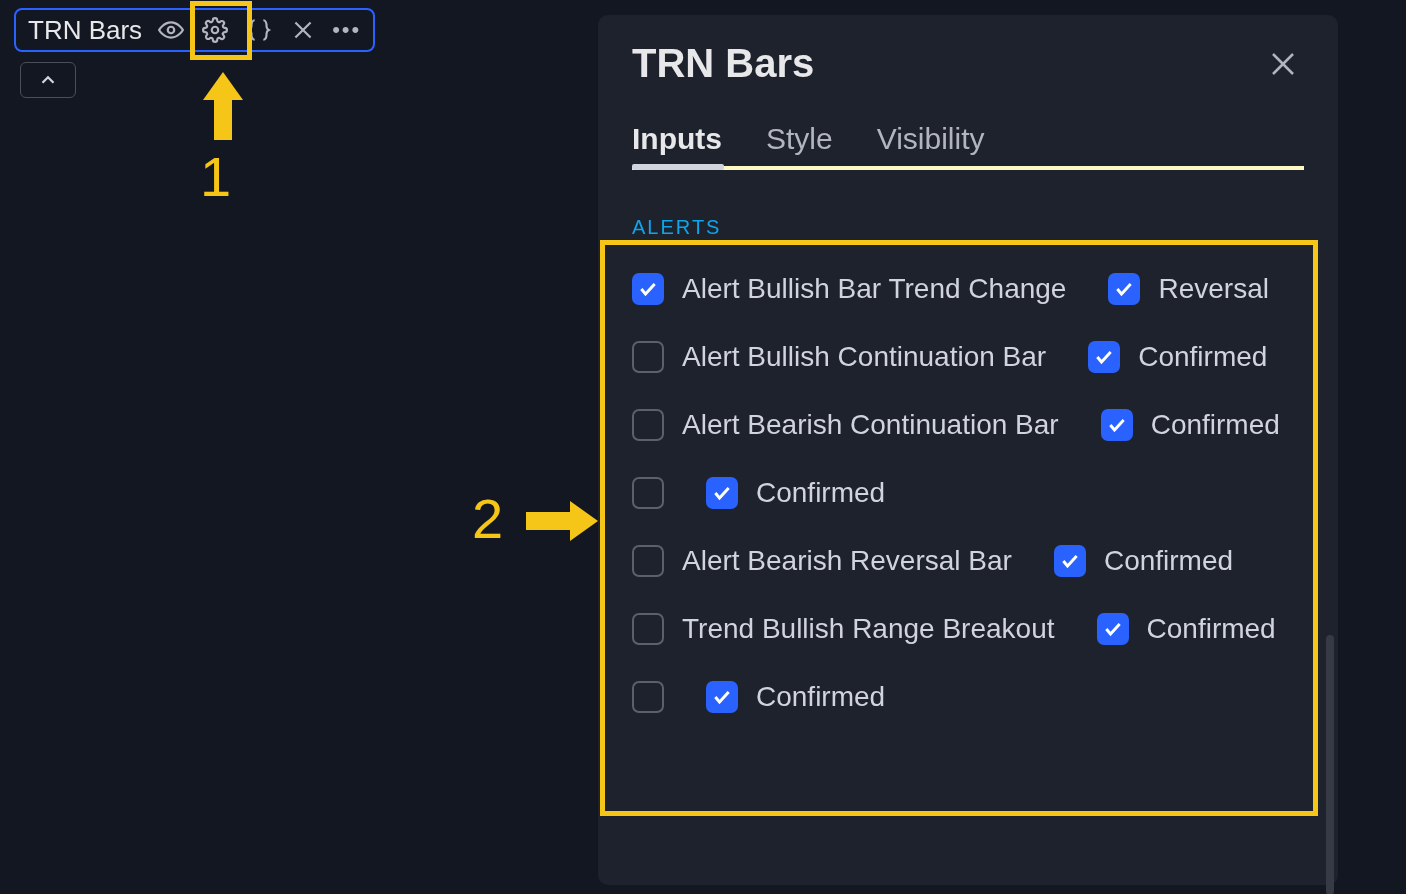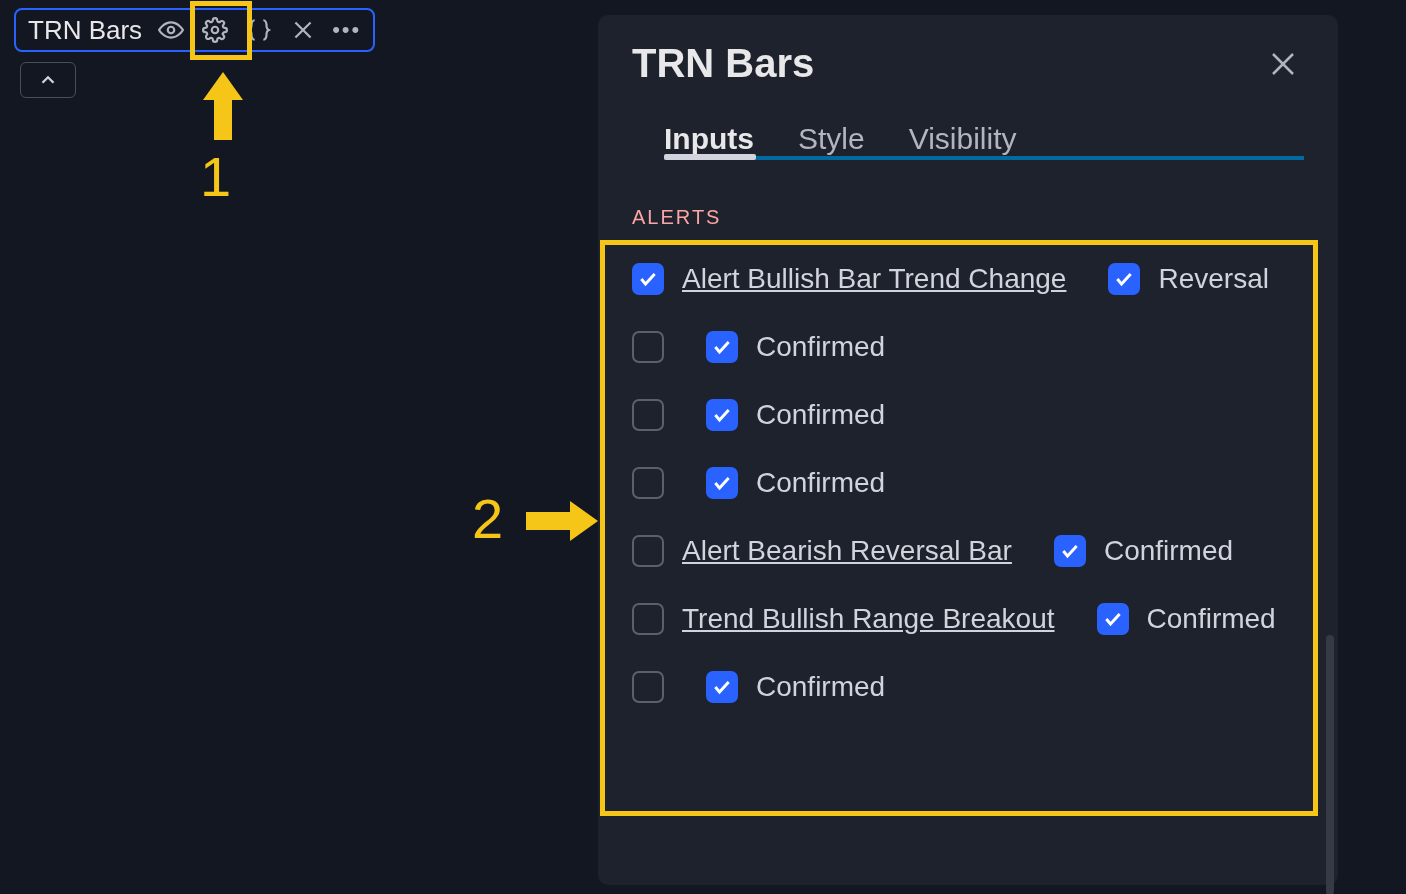--- a/index.html
+++ b/index.html
@@ -140,23 +140,23 @@
     display:flex;align-items:center;justify-content:center;
     cursor:pointer;
   }
   .close-x svg { width: 30px; height: 30px; }
 
   .tabs {
     display: flex;
     gap: 44px;
     font-size: 30px;
     color: #b2b5be;
-    border-bottom: 4px solid #0369a1;
+    border-bottom: 4px solid #fef9c3;
+    padding-bottom: 10px;
     position: relative;
-    margin-left: 32px;
   }
   .tab { cursor:pointer; }
   .tab.active { color: #e8e8ea; font-weight:600; }
   .tab-underline {
     position: absolute;
     left: 0;
     bottom: -4px;
     width: 92px;
     height: 6px;
     background: #d1d4dc;
@@ -169,21 +169,21 @@
     left: 600px;
     width: 718px;
     height: 576px;
     border: 5px solid #f5c518;
     pointer-events: none;
   }
 
   .section-title {
     font-size: 20px;
     letter-spacing: 2px;
-    color: #fca5a5;
+    color: #0ea5e9;
     margin-top: 46px;
     margin-bottom: 34px;
   }
 
   .alert-row {
     display: flex;
     align-items: center;
     gap: 18px;
     margin-bottom: 36px;
     font-size: 28px;
@@ -200,21 +200,21 @@
     cursor: pointer;
   }
   .checkbox.checked {
     background: #2962ff;
   }
   .checkbox.unchecked {
     border: 2px solid #5d606b;
     background: transparent;
   }
   .checkbox svg { width: 20px; height: 20px; color:#fff; }
-  .primary-label { flex: 0 0 auto; text-decoration: underline; }
+  .primary-label { flex: 0 0 auto; }
   .spacer-flex { flex: 0 0 6px; }
 
   
   .scroll-thumb {
     position:absolute;
     right:4px;
     top:620px;
     width:8px;
     height:260px;
     background:#363a45;
@@ -299,30 +299,32 @@
         <span class="spacer-flex"></span>
         <div class="checkbox checked">
           <svg viewBox="0 0 24 24" fill="none" stroke="currentColor" stroke-width="3.5">
             <polyline points="4 12 9 18 20 6"></polyline>
           </svg>
         </div>
         <span>Reversal</span>
       </div>
       <div class="alert-row">
         <div class="checkbox unchecked"></div>
-        <span class="spacer-flex"></span>
-        <div class="checkbox checked">
-          <svg viewBox="0 0 24 24" fill="none" stroke="currentColor" stroke-width="3.5">
-            <polyline points="4 12 9 18 20 6"></polyline>
-          </svg>
-        </div>
-        <span>Confirmed</span>
-      </div>
-      <div class="alert-row">
-        <div class="checkbox unchecked"></div>
+        <span class="primary-label">Alert Bullish Continuation Bar</span>
+        <span class="spacer-flex"></span>
+        <div class="checkbox checked">
+          <svg viewBox="0 0 24 24" fill="none" stroke="currentColor" stroke-width="3.5">
+            <polyline points="4 12 9 18 20 6"></polyline>
+          </svg>
+        </div>
+        <span>Confirmed</span>
+      </div>
+      <div class="alert-row">
+        <div class="checkbox unchecked"></div>
+        <span class="primary-label">Alert Bearish Continuation Bar</span>
         <span class="spacer-flex"></span>
         <div class="checkbox checked">
           <svg viewBox="0 0 24 24" fill="none" stroke="currentColor" stroke-width="3.5">
             <polyline points="4 12 9 18 20 6"></polyline>
           </svg>
         </div>
         <span>Confirmed</span>
       </div>
       <div class="alert-row">
         <div class="checkbox unchecked"></div>

